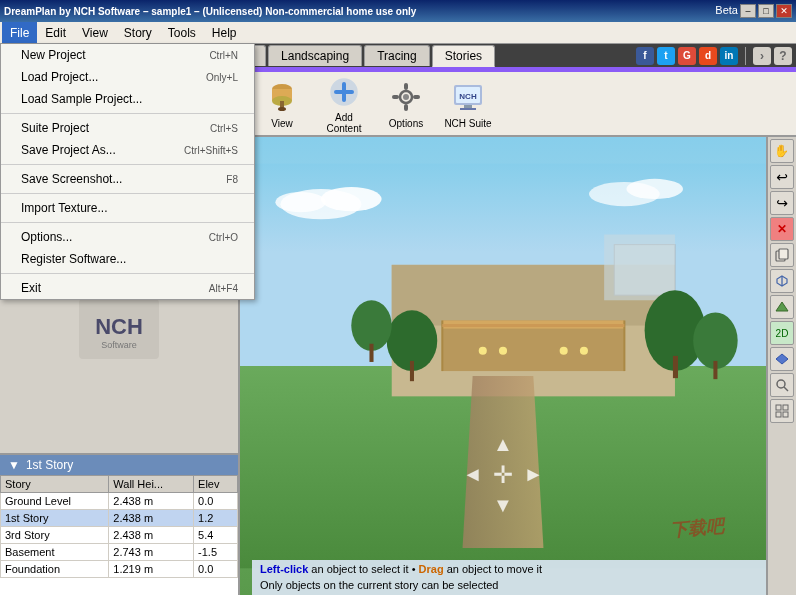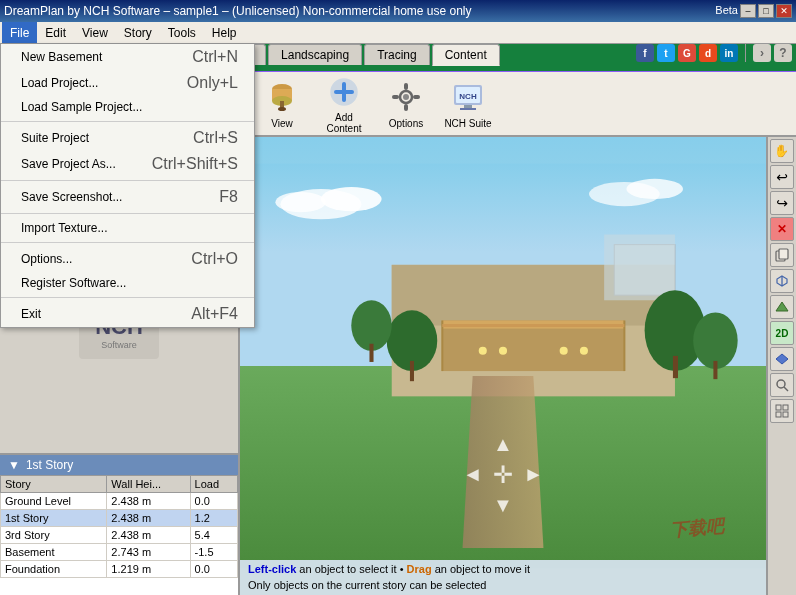--- a/index.html
+++ b/index.html
@@ -61,42 +61,42 @@
     }
     .dropdown-item {
       display: flex;
       justify-content: space-between;
       align-items: center;
       padding: 4px 16px 4px 20px;
       cursor: pointer;
       font-size: 12px;
       color: #000;
     }
-    .dropdown-item .shortcut { color: #555; font-size: 16px; }
+    .dropdown-item .shortcut { color: #555; font-size: 10px; }
     .dropdown-separator { height: 1px; background: #ccc; margin: 3px 0; }
 
     
     #toolbar {
       background: #f0ece4;
       height: 65px;
       border-bottom: 2px solid #999;
       display: flex;
       align-items: center;
       padding: 2px 4px;
       gap: 2px;
       position: relative;
       z-index: 100;
     }
 
     
     #toolbar-tabs {
-      background: #15803d;
-      border-bottom: 1px solid #8b5cf6;
-      display: flex;
-      align-items: flex-start;
+      background: #404040;
+      border-bottom: 5px solid #8b5cf6;
+      display: flex;
+      align-items: center;
       padding: 0 4px;
       height: 28px;
       position: relative;
       z-index: 100;
     }
     .tab-item {
       padding: 3px 12px;
       border: 1px solid #999;
       border-bottom: none;
       background: #d4d0c8;
@@ -268,21 +268,21 @@
       display: grid;
       grid-template-columns: 1fr 1fr 1fr;
       grid-template-rows: 1fr 1fr 1fr;
       gap: 1px;
     }
 
     
     #status-bar {
       position: absolute;
       bottom: 0;
-      left: 0;
+      left: 12px;
       right: 0;
       background: rgba(220, 230, 245, 0.9);
       padding: 2px 8px;
       font-size: 11px;
       line-height: 1.4;
     }
     .status-highlight { color: #0000cc; font-weight: bold; }
     .status-drag { color: #cc6600; font-weight: bold; }
 
     
@@ -300,61 +300,61 @@
       width: 24px; height: 24px;
       background: #e0dcd4;
       border: 1px solid #999;
       display: flex; align-items: center; justify-content: center;
       cursor: pointer; font-size: 12px;
       border-radius: 2px;
     }
     .right-tool.special {
       background: #c8e8c8;
       color: #006600;
-      font-weight: bold;
+      font-weight: normal;
       font-size: 10px;
     }
     .right-tool.red-x { background: #f08080; color: #cc0000; font-weight: bold; }
 
     
     #watermark {
       position: absolute;
       bottom: 25px;
       right: 40px;
       opacity: 0.5;
       font-size: 22px;
       color: #cc0000;
       font-weight: bold;
       font-style: italic;
     }
   </style>
 </head>
 <body>
 
 <div id="titlebar">
-  <span style="font-size:12px;">DreamPlan by NCH Software – sample1 – (Unlicensed) Non-commercial home use only</span>
+  <span style="font-size:10px;font-weight:bold;">DreamPlan by NCH Software – sample1 – (Unlicensed) Non-commercial home use only</span>
   <div id="titlebar-controls">
     <span style="font-size:11px;">Beta</span>
     <div class="title-btn">–</div>
     <div class="title-btn">□</div>
     <div class="title-btn close">✕</div>
   </div>
 </div>
 
 <div id="menubar">
   <div class="menu-item active">File</div>
   <div class="menu-item">Edit</div>
   <div class="menu-item">View</div>
   <div class="menu-item">Story</div>
   <div class="menu-item">Tools</div>
   <div class="menu-item">Help</div>
 
   <div id="file-dropdown">
     <div class="dropdown-item">
-      <span>New Basement</span>
+      <span>New Project</span>
       <span class="shortcut">Ctrl+N</span>
     </div>
     <div class="dropdown-item">
       <span>Load Project...</span>
       <span class="shortcut">Only+L</span>
     </div>
     <div class="dropdown-item">
       <span>Load Sample Project...</span>
     </div>
     <div class="dropdown-separator"></div>
@@ -391,21 +391,21 @@
   </div>
 </div>
 
 <div id="toolbar-tabs">
   <div class="tab-item">Rooms</div>
   <div class="tab-item">Doors</div>
   <div class="tab-item">Windows</div>
   <div class="tab-item">Decks</div>
   <div class="tab-item">Landscaping</div>
   <div class="tab-item">Tracing</div>
-  <div class="tab-item active">Content</div>
+  <div class="tab-item active">Stories</div>
   <div id="social-area">
     <div class="social-icon" style="background:#3b5998;">f</div>
     <div class="social-icon" style="background:#1da1f2;">t</div>
     <div class="social-icon" style="background:#dd4b39;">G</div>
     <div class="social-icon" style="background:#e8491d;">d</div>
     <div class="social-icon" style="background:#0077b5;">in</div>
     <div style="width:1px;height:18px;background:#999;margin:0 4px;"></div>
     <div class="social-icon" style="background:#d4d0c8;color:#666;font-size:12px;">›</div>
     <div class="social-icon" style="background:#d4d0c8;color:#666;font-size:12px;">?</div>
   </div>
@@ -549,21 +549,21 @@
       <div id="stories-header">
         <span style="cursor:pointer;">▼</span>
         <span>1st Story</span>
       </div>
       <div id="stories-table-container">
         <table id="stories-table">
           <thead>
             <tr>
               <th>Story</th>
               <th>Wall Hei...</th>
-              <th>Load</th>
+              <th>Elev</th>
             </tr>
           </thead>
           <tbody id="stories-tbody">
           <tr>
     <td>Ground Level</td>
     <td>2.438 m</td>
     <td>0.0</td>
   </tr>
               <tr style="background: rgb(192, 212, 240);">
     <td>1st Story</td>

